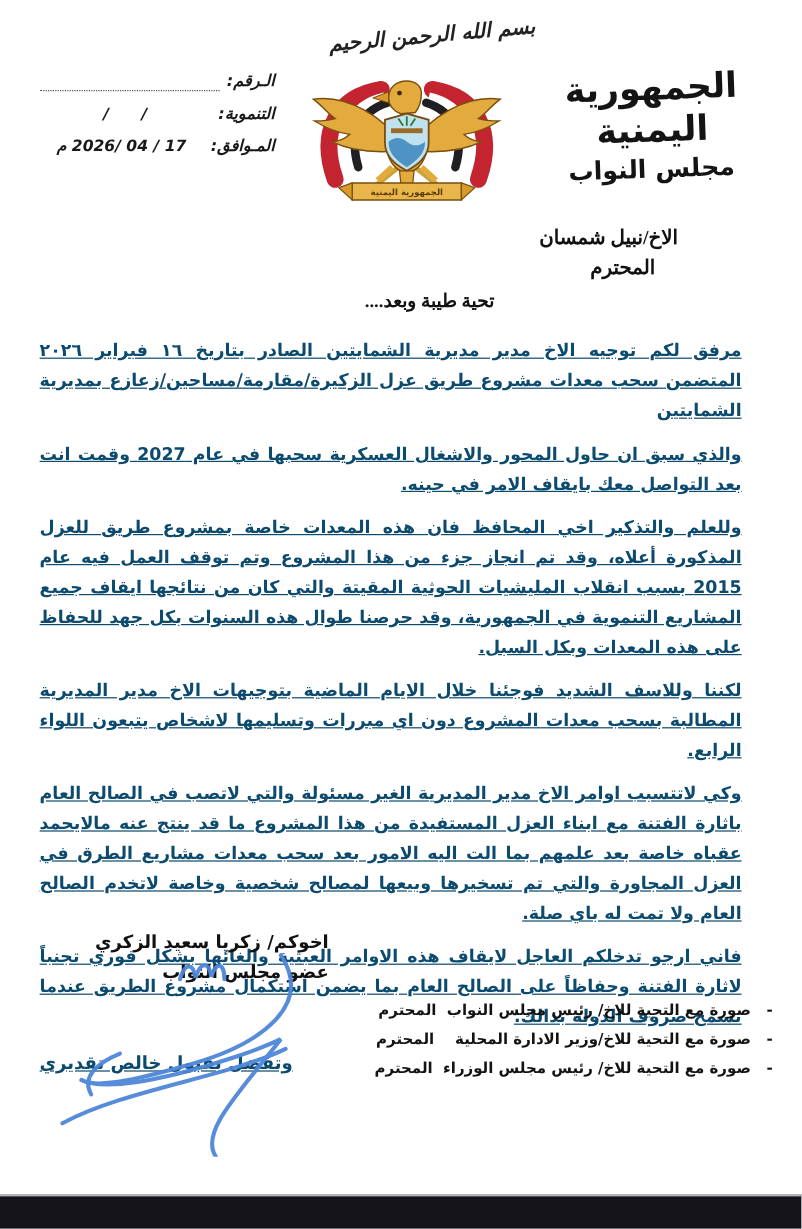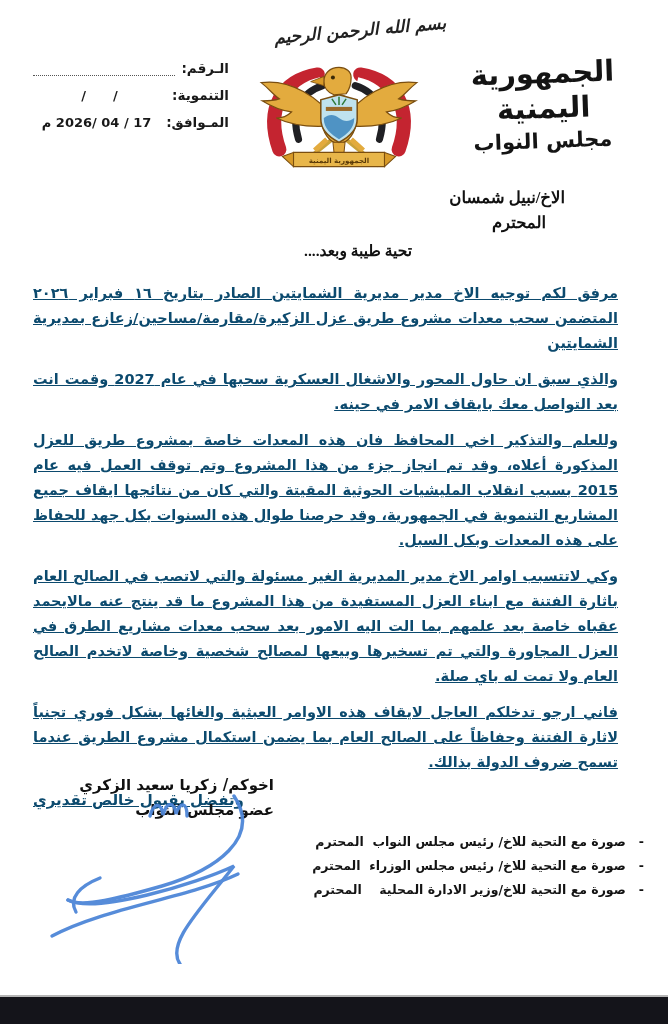--- a/index.html
+++ b/index.html
@@ -14,21 +14,21 @@
   .bismillah{
     left:240px;top:20px;width:240px;text-align:center;
     font-size:17px;font-weight:700;font-style:italic;
     transform:rotate(-5deg);letter-spacing:1px;color:#222;
   }
   .emblem{left:253px;top:54px;width:172px;height:122px;}
   .brand{right:6px;top:56px;width:238px;text-align:center;font-weight:700;color:#141414;direction:rtl;}
   .brand-l1{font-size:29px;line-height:1.2;transform:rotate(-2deg);}
   .brand-l2{font-size:21px;margin-top:3px;transform:rotate(-2deg);}
 
-  .fields{left:33px;top:60px;width:196px;direction:rtl;font-weight:700;font-size:13.5px;}
+  .fields{left:33px;top:60px;width:196px;direction:rtl;font-weight:700;font-size:13.5px;font-style:italic;}
   .field-row{display:flex;align-items:flex-end;margin-bottom:11px;gap:6px;}
   .field-label{white-space:nowrap;}
   .dotted{flex:1;border-bottom:1.5px dotted #555;height:13px;}
   .field-val{flex:1;text-align:center;white-space:nowrap;font-size:13px;}
 
   
   .addressee{left:0;right:0;top:188px;direction:rtl;font-weight:700;color:#111;font-family:Liberation Serif, serif;}
   .addr-line1{text-align:right;padding-right:103px;font-size:16.5px;}
   .addr-row{display:flex;justify-content:space-between;padding-right:122px;padding-left:118px;font-size:16.5px;margin-top:5px;}
   .salutation{text-align:center;font-size:15.5px;margin-top:9px;padding-left:48px;}
@@ -127,20 +127,21 @@
   <div class="addr-row">
     <span>المحترم</span>
   </div>
   <div class="salutation">تحية طيبة وبعد....</div>
 </div>
 
 <div class="abs letter-body">
   <p>مرفق لكم توجيه الاخ مدير مديرية الشمايتين الصادر بتاريخ ١٦ فبراير ٢٠٢٦ المتضمن سحب معدات مشروع طريق عزل الزكيرة/مقارمة/مساحين/زعازع بمديرية الشمايتين</p>
   <p>والذي سبق ان حاول المحور والاشغال العسكرية سحبها في عام 2027 وقمت انت بعد التواصل معك بايقاف الامر في حينه.</p>
   <p>وللعلم والتذكير اخي المحافظ فان هذه المعدات خاصة بمشروع طريق للعزل المذكورة أعلاه، وقد تم انجاز جزء من هذا المشروع وتم توقف العمل فيه عام 2015 بسبب انقلاب المليشيات الحوثية المقيتة والتي كان من نتائجها ايقاف جميع المشاريع التنموية في الجمهورية، وقد حرصنا طوال هذه السنوات بكل جهد للحفاظ على هذه المعدات وبكل السبل.</p>
+  <p>لكننا وللاسف الشديد فوجئنا خلال الايام الماضية بتوجيهات الاخ مدير المديرية المطالبة بسحب معدات المشروع دون اي مبررات وتسليمها لاشخاص يتبعون اللواء الرابع.</p>
   <p>وكي لاتتسبب اوامر الاخ مدير المديرية الغير مسئولة والتي لاتصب في الصالح العام باثارة الفتنة مع ابناء العزل المستفيدة من هذا المشروع ما قد ينتج عنه مالايحمد عقباه خاصة بعد علمهم بما الت اليه الامور بعد سحب معدات مشاريع الطرق في العزل المجاورة والتي تم تسخيرها وبيعها لمصالح شخصية وخاصة لاتخدم الصالح العام ولا تمت له باي صلة.</p>
   <p>فاني ارجو تدخلكم العاجل لايقاف هذه الاوامر العبثية والغائها بشكل فوري تجنباً لاثارة الفتنة وحفاظاً على الصالح العام بما يضمن استكمال مشروع الطريق عندما تسمح ضروف الدولة بذالك.</p>
   <div class="closing">وتفضل بقبول خالص تقديري</div>
 </div>
 
 <div class="abs sign-block">
   <div>اخوكم/ زكريا سعيد الزكري</div>
   <div class="sign-title">عضو مجلس النواب</div>
 </div>
 
@@ -149,17 +150,17 @@
     <path d="M112 30 c4 -14 11 -14 13 -1 c4 -14 11 -14 13 -1 c4 -13 11 -12 11 2"></path>
     <path d="M196 10 C224 52 178 84 124 100 C82 112 44 122 30 114"></path>
     <path d="M30 114 C58 128 158 98 196 80 C160 126 128 158 142 178 C146 188 138 192 130 184"></path>
     <path d="M14 150 C66 122 150 112 200 88"></path>
     <path d="M62 92 C42 100 30 112 38 126"></path>
   </g>
 </svg>
 
 <div class="abs cc-list">
   <div>-&nbsp;&nbsp; صورة مع التحية للاخ/ رئيس مجلس النواب&nbsp;&nbsp;المحترم</div>
+  <div>-&nbsp;&nbsp; صورة مع التحية للاخ/وزير الادارة المحلية&nbsp;&nbsp;&nbsp;&nbsp;المحترم</div>
   <div>-&nbsp;&nbsp; صورة مع التحية للاخ/ رئيس مجلس الوزراء&nbsp;&nbsp;المحترم</div>
-  <div>-&nbsp;&nbsp; صورة مع التحية للاخ/وزير الادارة المحلية&nbsp;&nbsp;&nbsp;&nbsp;المحترم</div>
 </div>
 
 <div class="abs bottom-bar"></div>
 
 </body></html>

